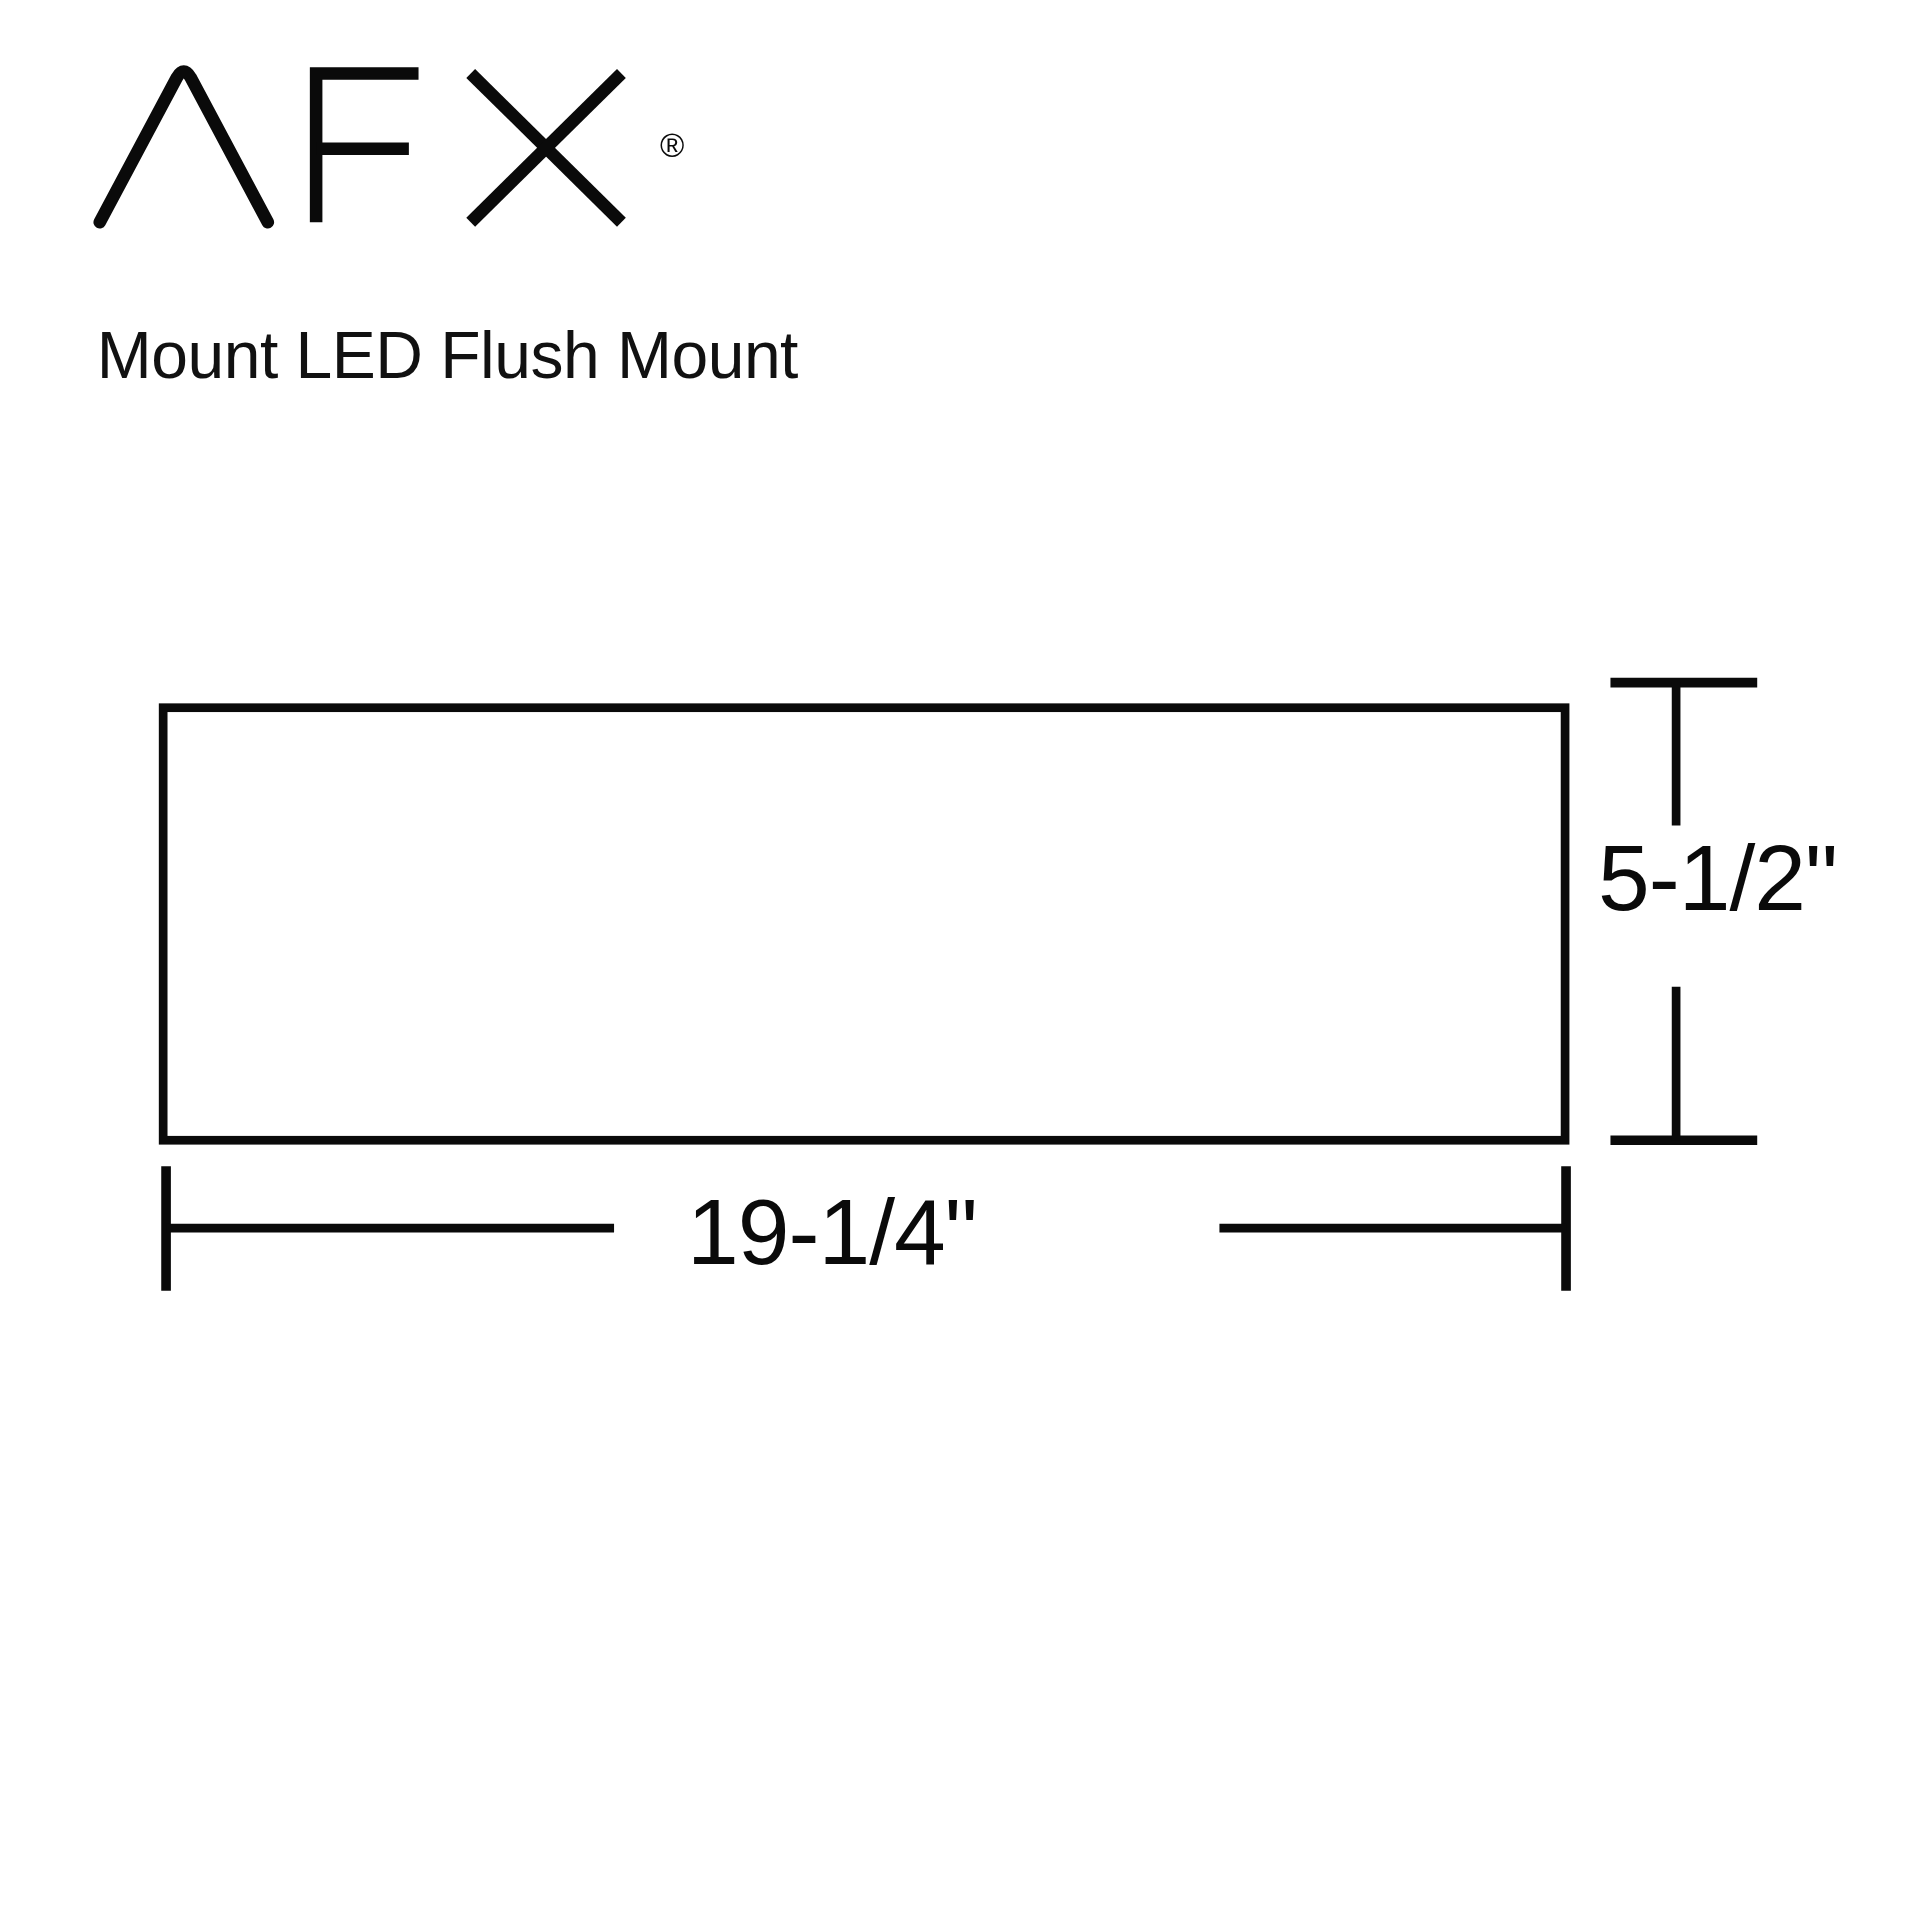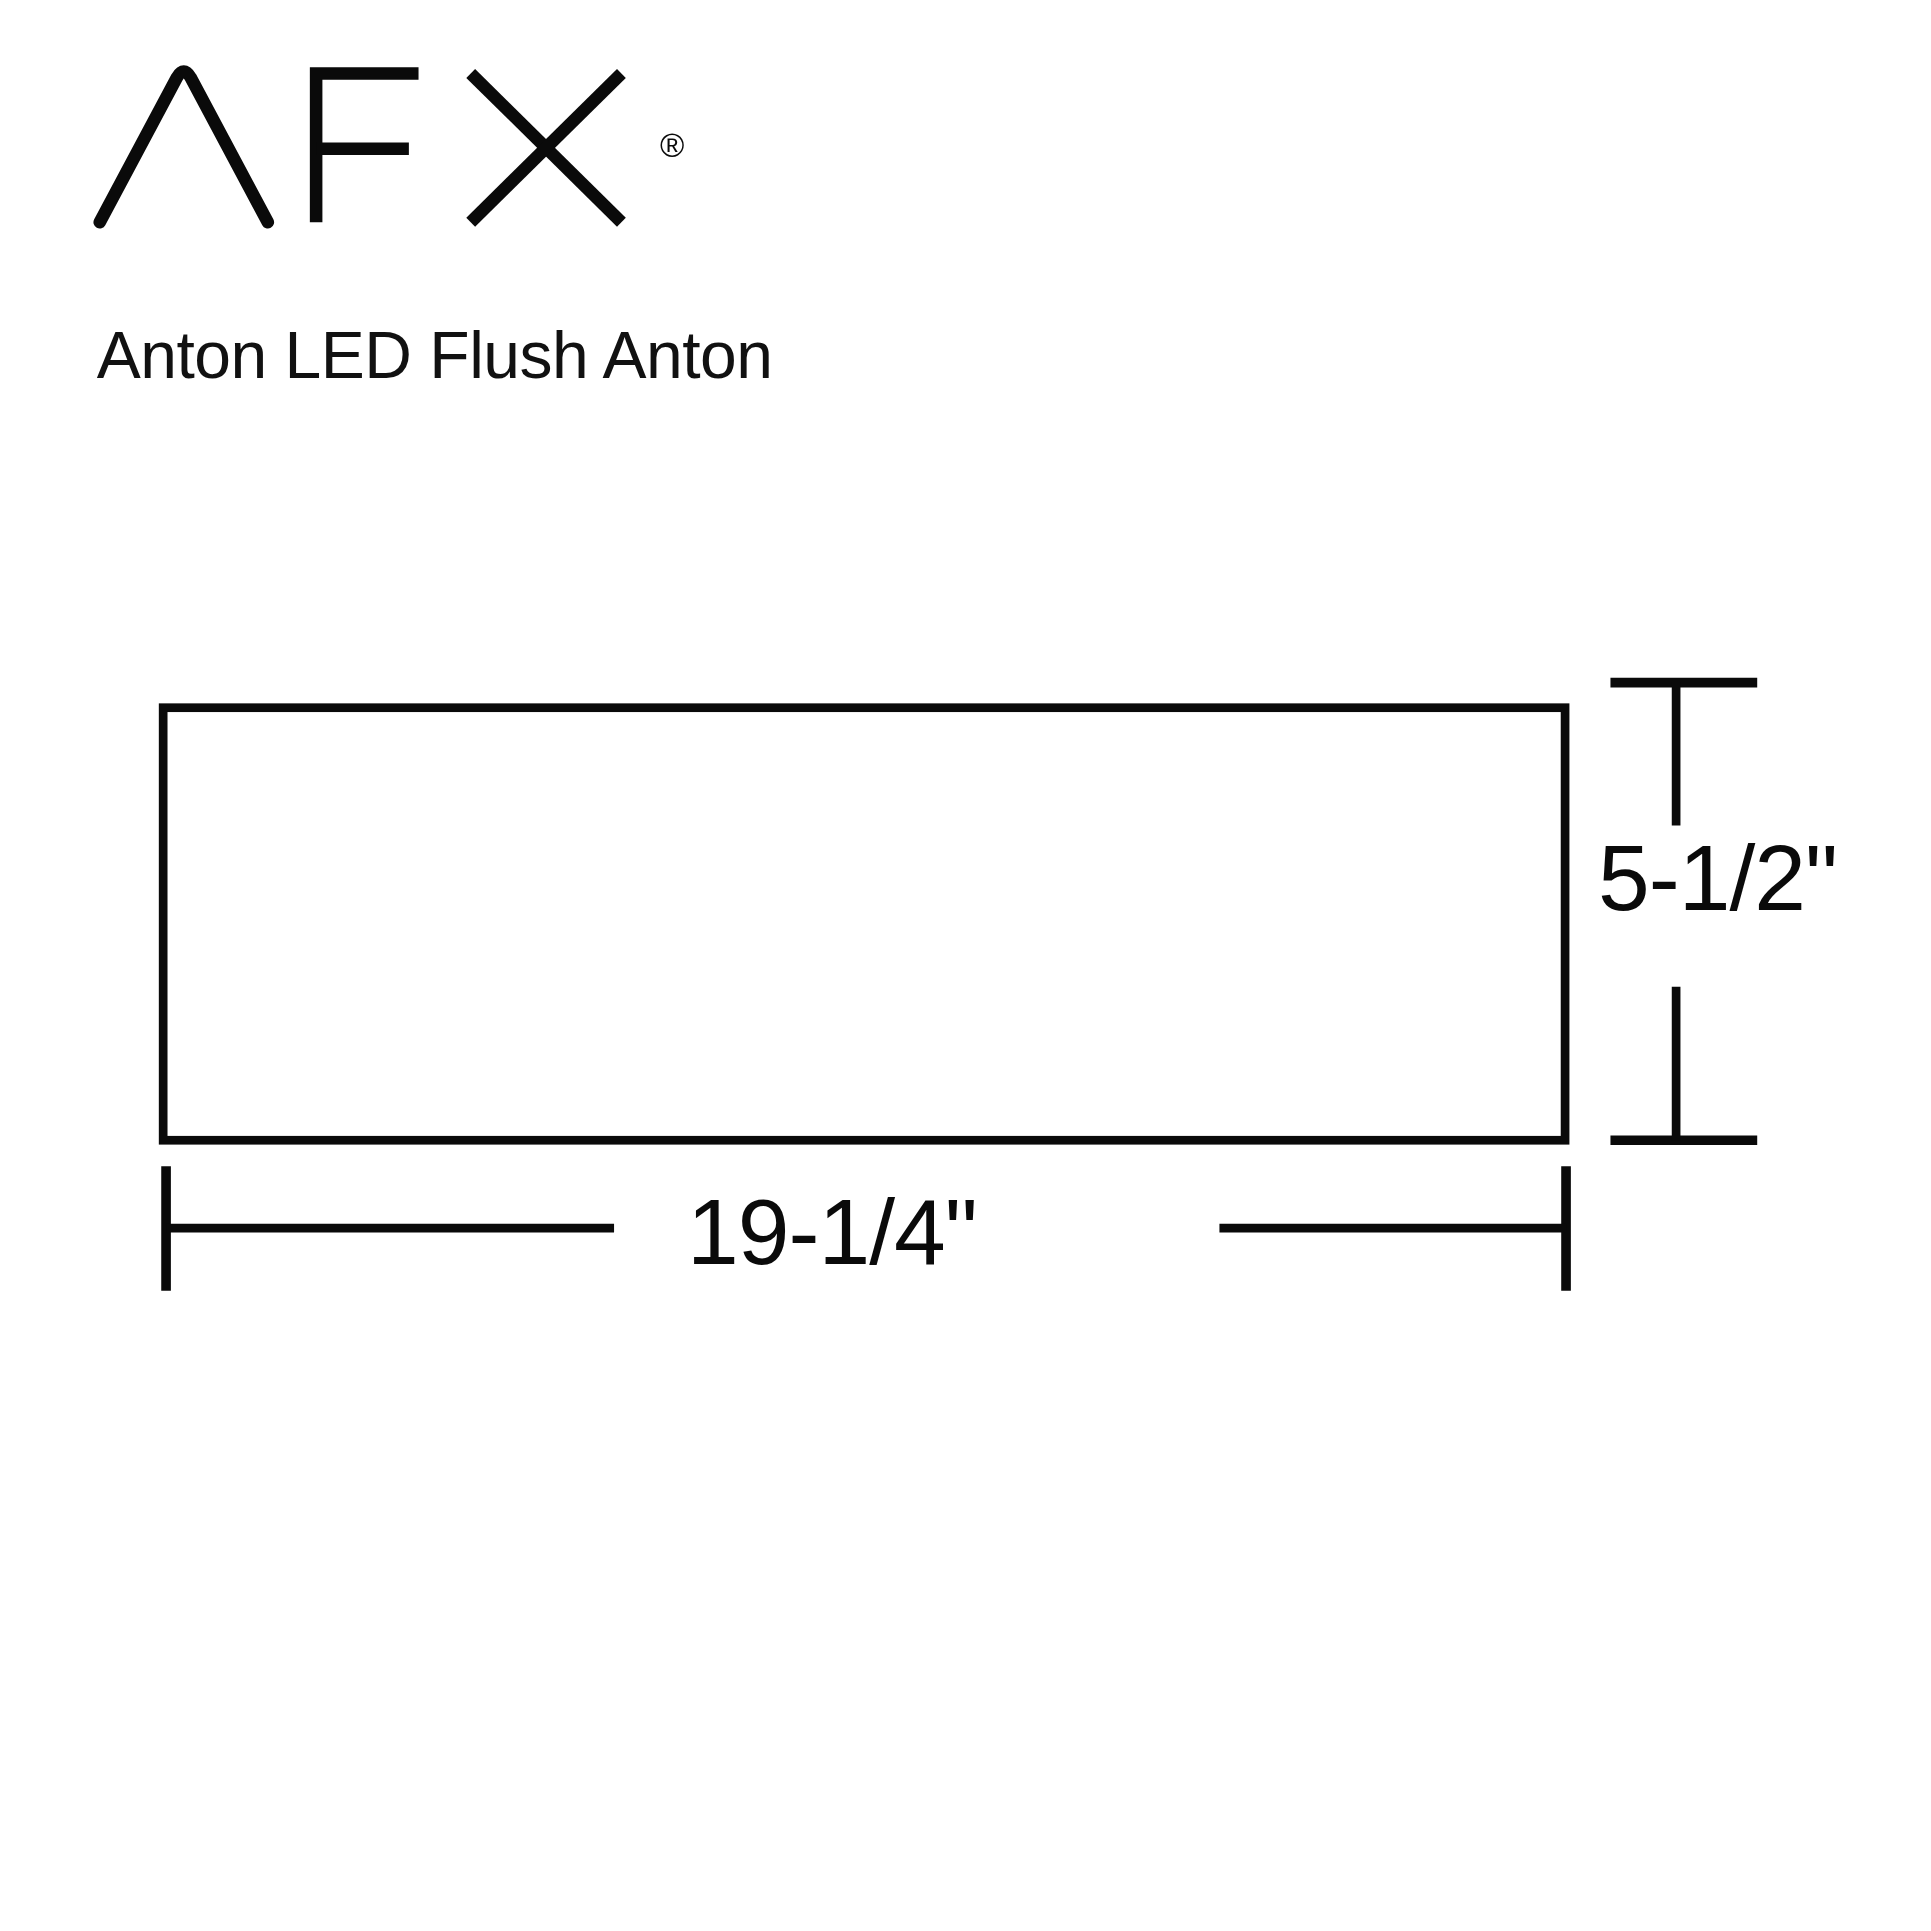--- a/index.html
+++ b/index.html
@@ -98,21 +98,21 @@
       <path d="M 338 18 L 232 18 L 232 172" fill="none" stroke="#0a0a0a" stroke-width="13" stroke-linecap="butt" stroke-linejoin="miter"></path>
       <path d="M 232 96 L 328 96" fill="none" stroke="#0a0a0a" stroke-width="13" stroke-linecap="butt"></path>
 
       <path d="M 392 18 L 548 172" fill="none" stroke="#0a0a0a" stroke-width="13" stroke-linecap="butt"></path>
       <path d="M 548 18 L 392 172" fill="none" stroke="#0a0a0a" stroke-width="13" stroke-linecap="butt"></path>
     </svg>
   </span>
 
   <span class="brand-reg">®</span>
 
-  <div class="product-title">Anton LED Flush Anton</div>
+  <div class="product-title">Mount LED Flush Mount</div>
 </div>
 
 <div class="drawing">
   <svg width="1931" height="1931" viewBox="0 0 2000 2000" xmlns="http://www.w3.org/2000/svg">
 
     <rect x="169" y="733" width="1452" height="448" fill="#ffffff" stroke="#0a0a0a" stroke-width="9"></rect>
 
     <g stroke="#0a0a0a" stroke-linecap="butt">
 
       <line x1="1668" y1="707" x2="1820" y2="707" stroke-width="10"></line>

